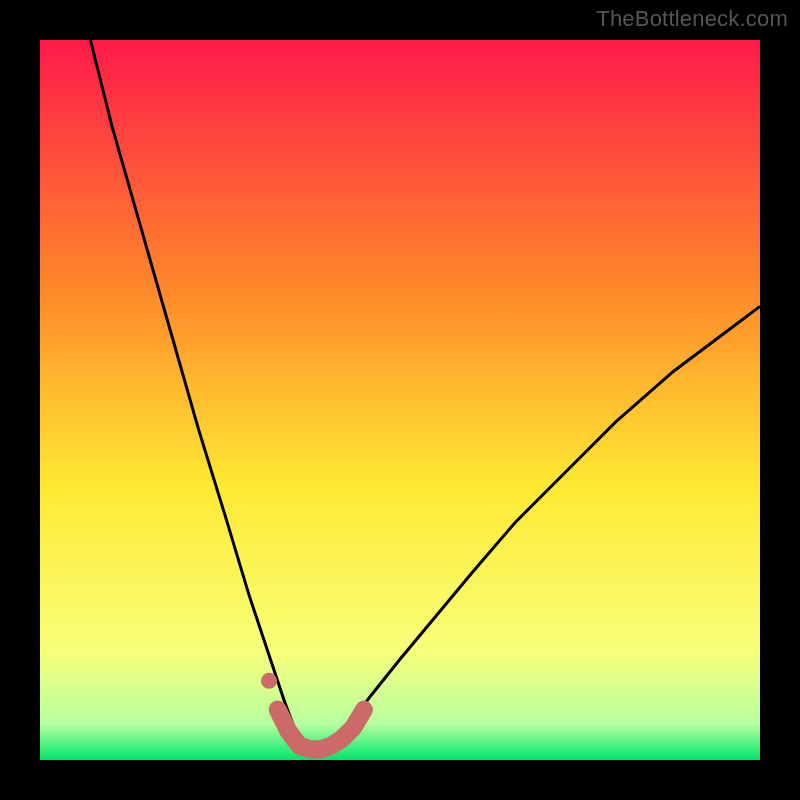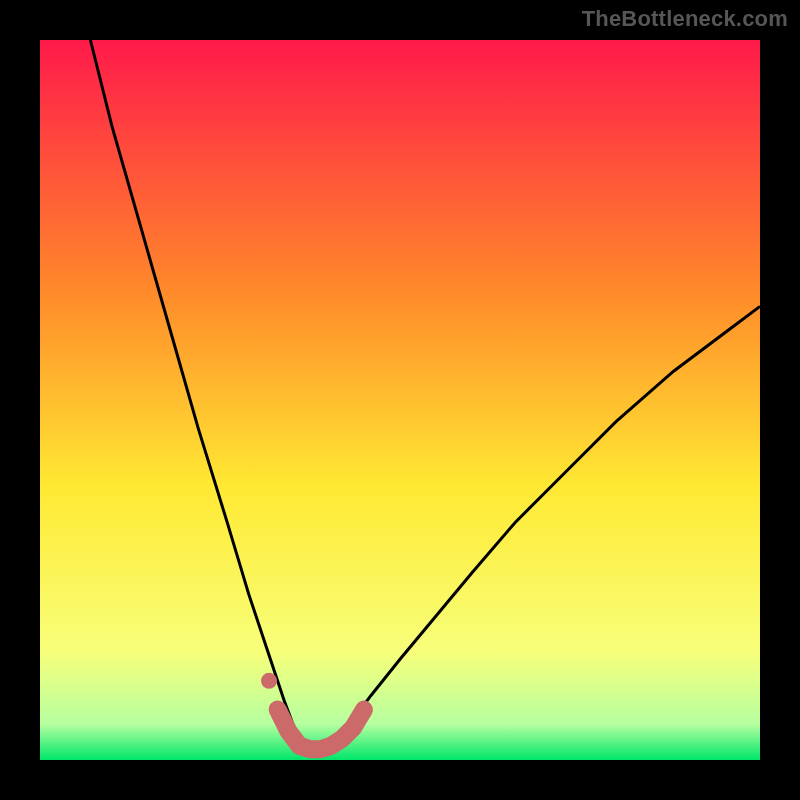--- a/index.html
+++ b/index.html
@@ -10,21 +10,20 @@
     background: #000;
     overflow: hidden;
   }
   .frame {
     position: absolute;
     left: 0;
     top: 0;
     width: 800px;
     height: 800px;
     background: #000;
-    font-weight: bold;
   }
   .plot {
     position: absolute;
     left: 40px;
     top: 40px;
     width: 720px;
     height: 720px;
     
   }
   .watermark {

